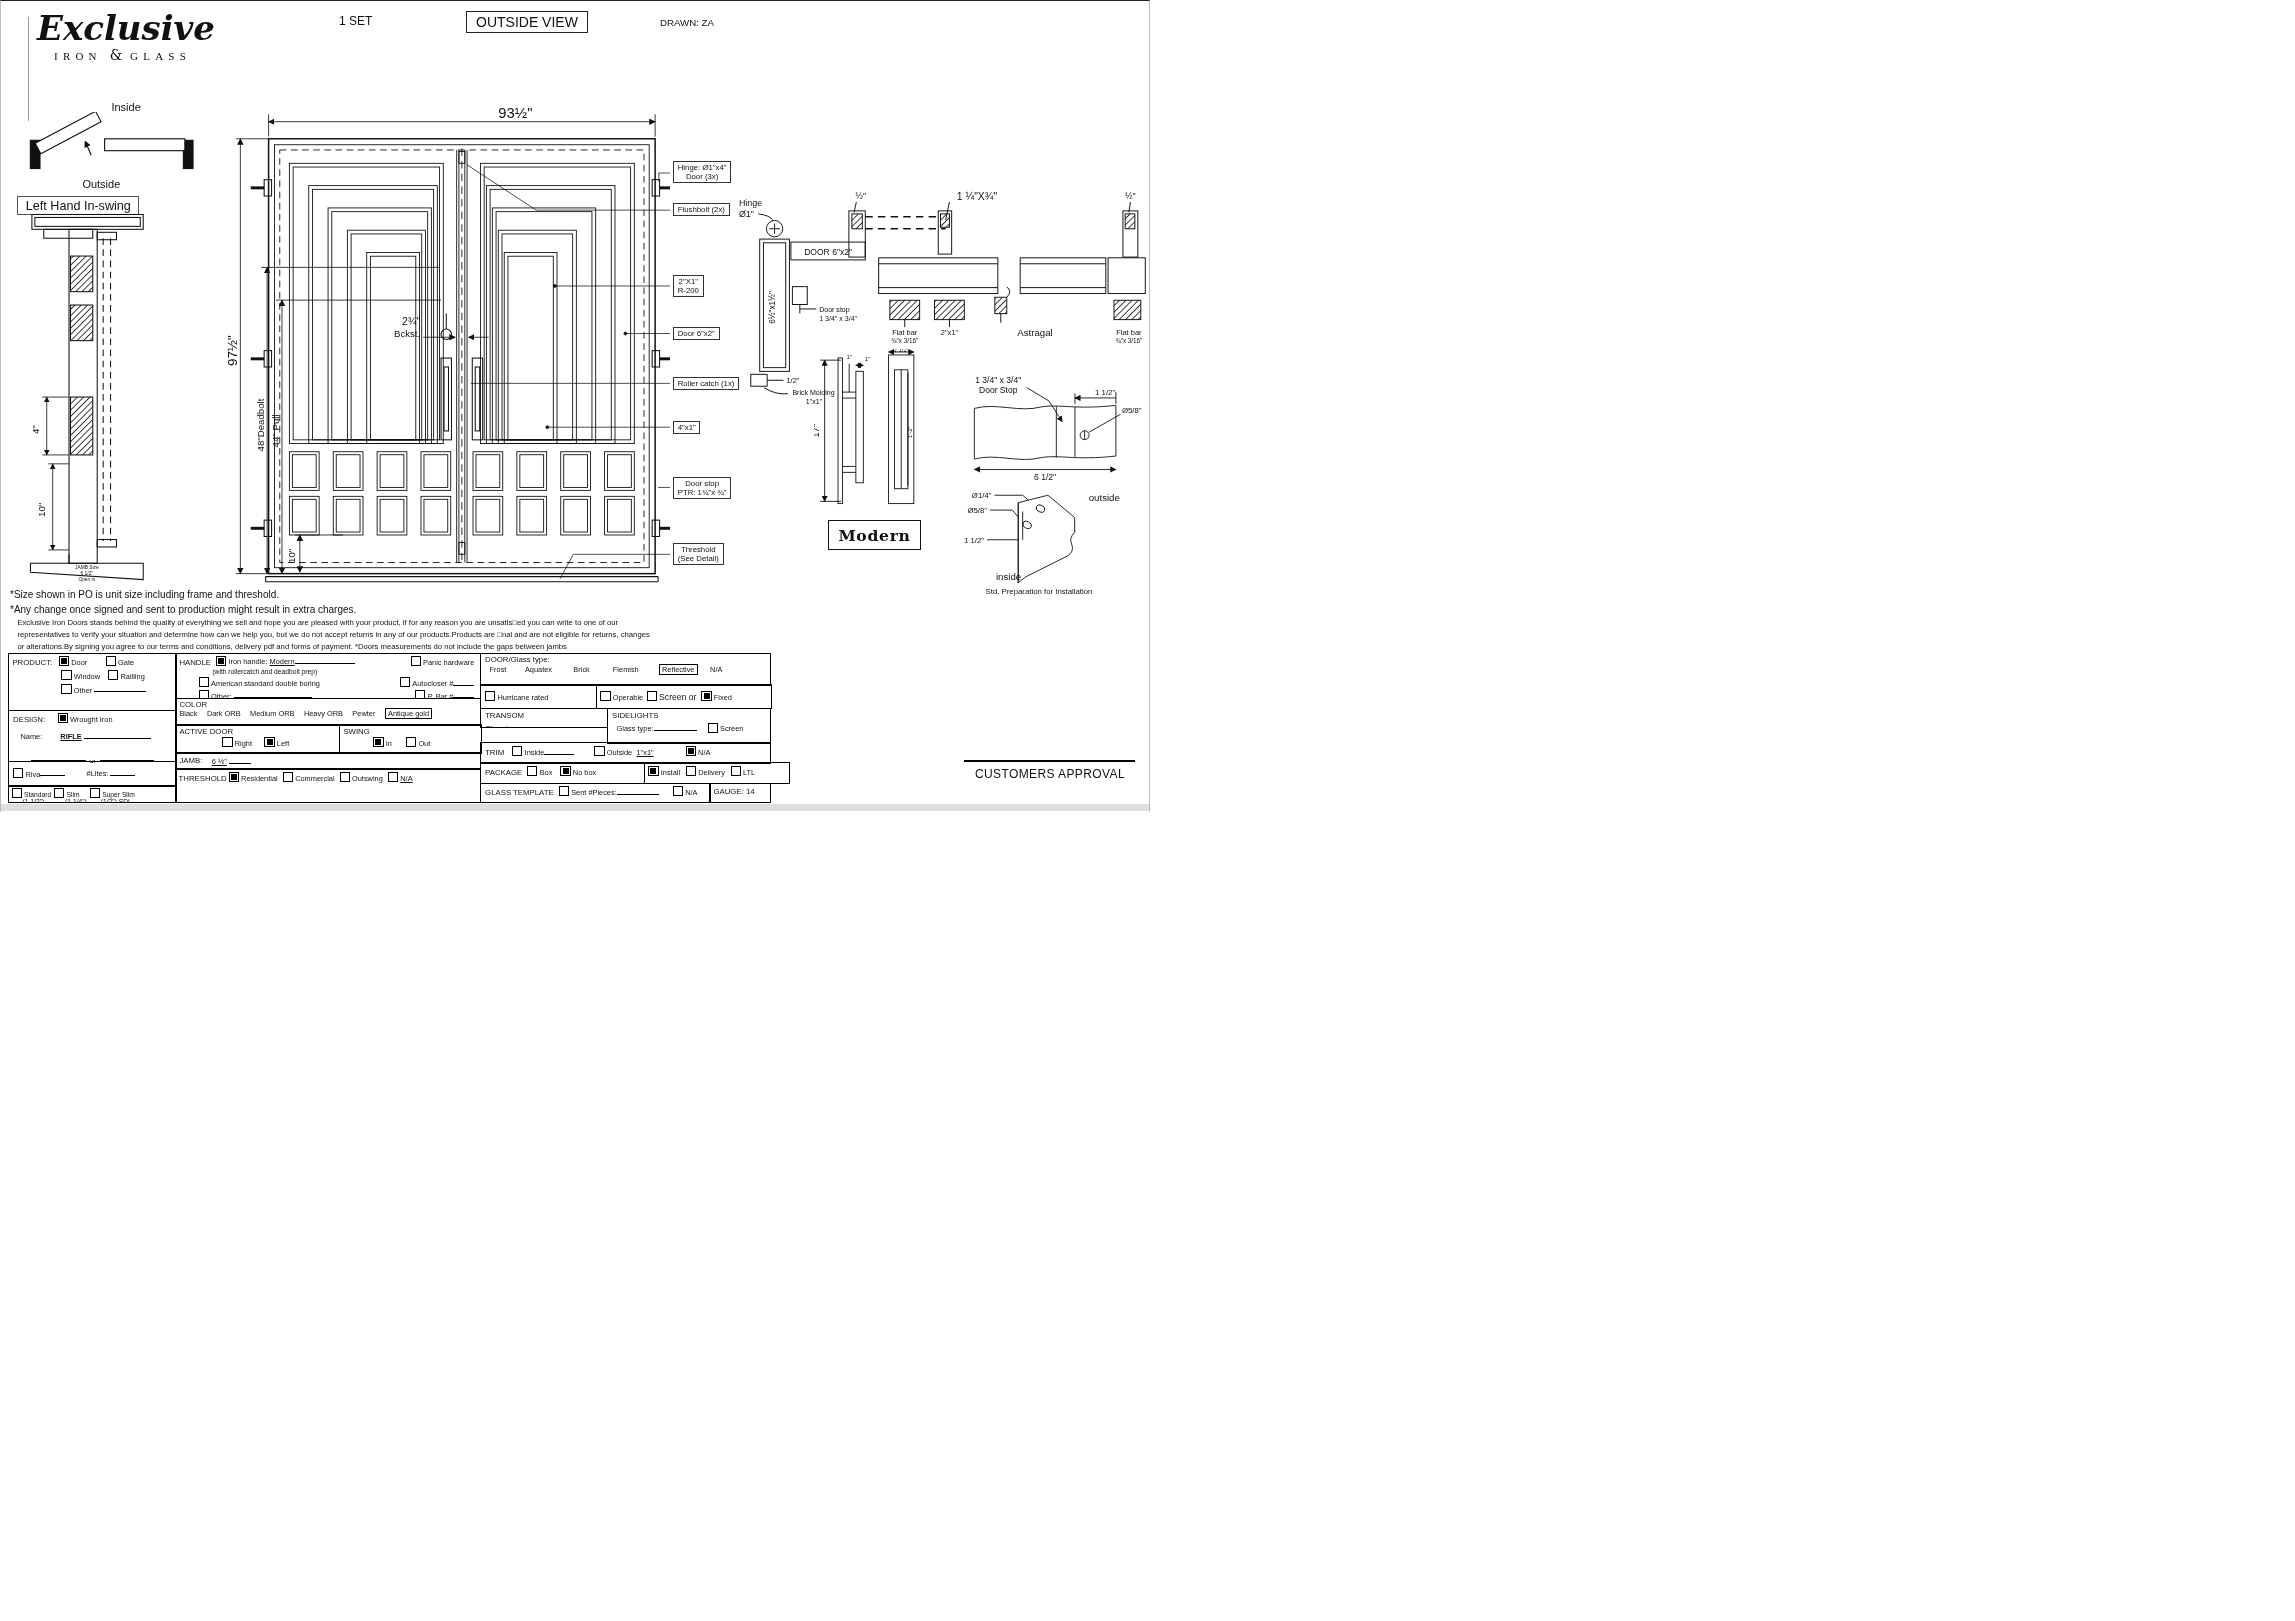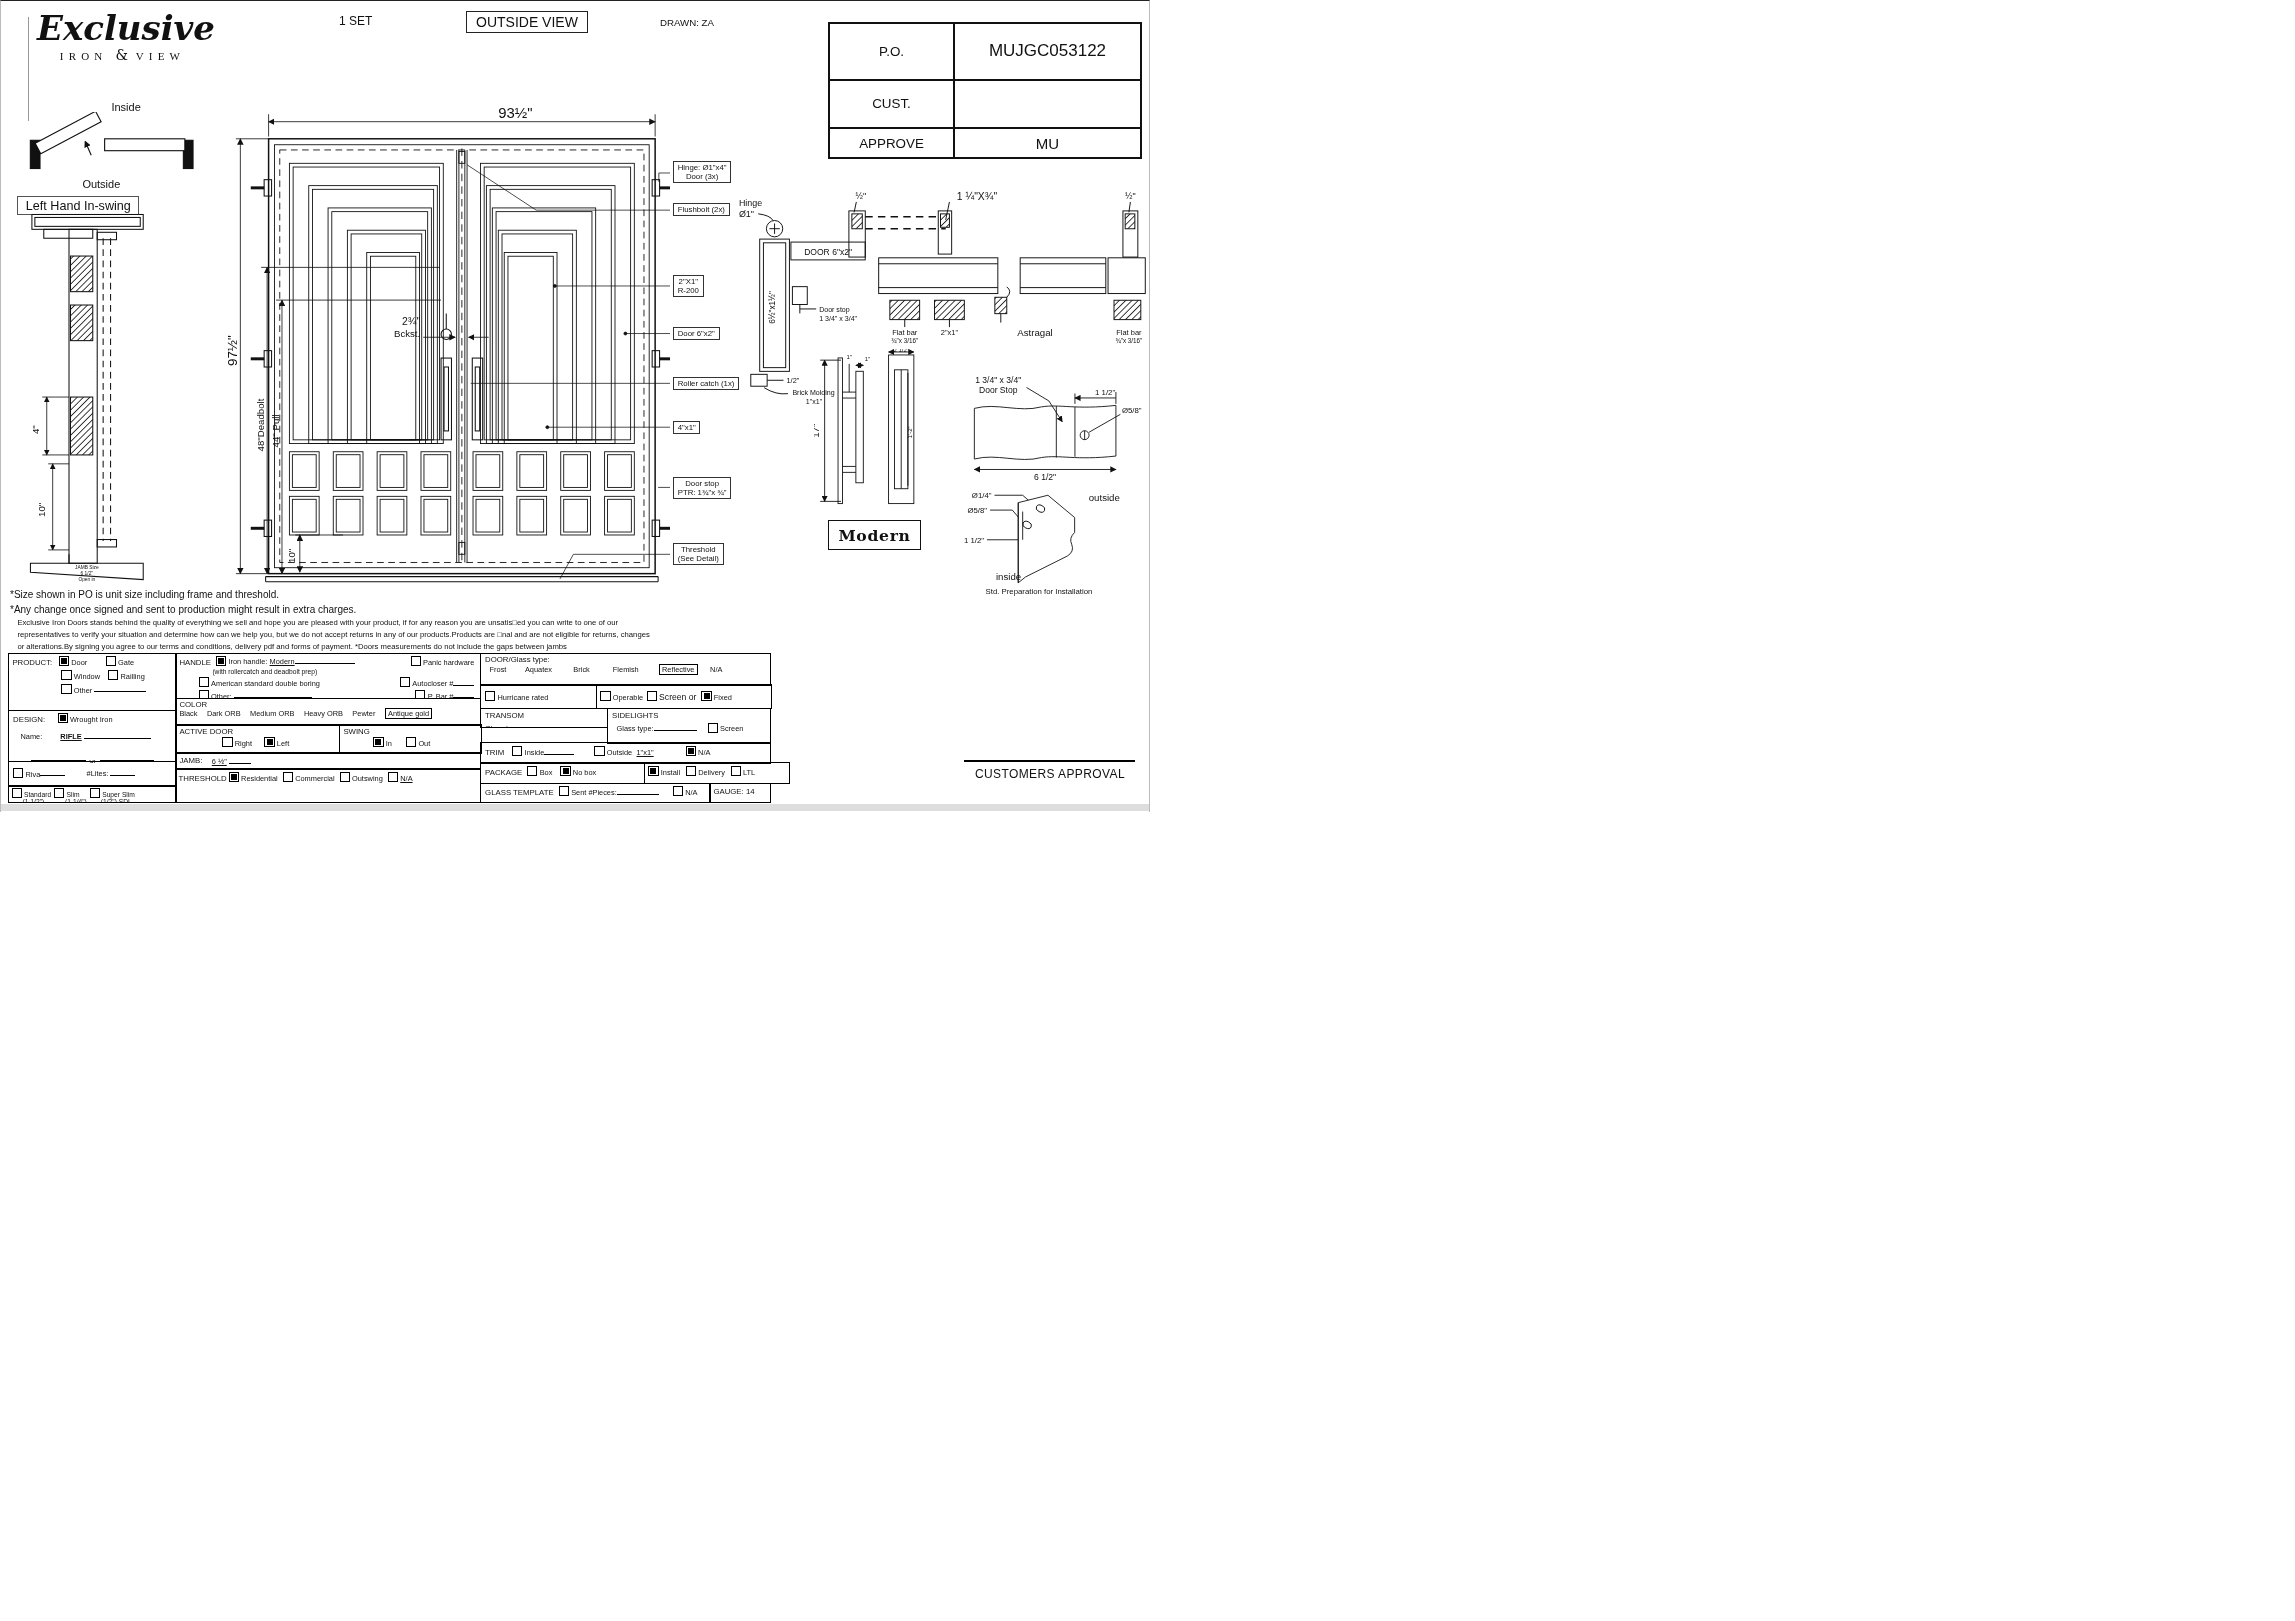--- a/index.html
+++ b/index.html
@@ -49,35 +49,27 @@
 <body>
 
 <div class="sheet">
 
   <div class="abs logo-rule" style="left:27px;top:16.4px"></div>
   <div class="abs" style="left:36px;top:10.4px;width:171px">
     <div class="logo-script">Exclusive</div>
     <div class="logo-sub">
       <span>IRON</span>
       <span style="font-family:'DejaVu Serif',serif;font-size:14px;letter-spacing:0">&amp;</span>
-      <span>VIEW</span>
+      <span>GLASS</span>
     </div>
   </div>
   <div class="abs setlbl" style="left:338px;top:13.4px">1 SET</div>
   <div class="abs viewbox" style="left:465px;top:9.7px">OUTSIDE VIEW</div>
   <div class="abs drawn" style="left:659px;top:15.6px">DRAWN: ZA</div>
 
-  <div class="abs potable" style="left:827px;top:21px;width:312px;height:135px">
-    <div class="polabel">P.O.</div>
-    <div class="poval">MUJGC053122</div>
-    <div class="polabel">CUST.</div>
-    <div class="poval"></div>
-    <div class="polabel">APPROVE</div>
-    <div class="poval" style="font-size:15px">MU</div>
-  </div>
 
   <div class="abs" style="left:13.4px;top:95px;width:223px;height:134px">
     <div class="abs swingtxt" style="left:97px;top:4.5px">Inside</div>
     <svg class="abs" style="left:0;top:16.4px" width="208" height="67" viewBox="0 0 280 90">
       <g class="ln" stroke-width="1.5">
         <rect x="22" y="38" width="13" height="38" fill="#111"></rect>
         <rect x="228" y="38" width="13" height="38" fill="#111"></rect>
         <g transform="rotate(-28 35 50)">
             <rect x="33" y="40" width="92" height="16" fill="#fff"></rect>
           </g>

